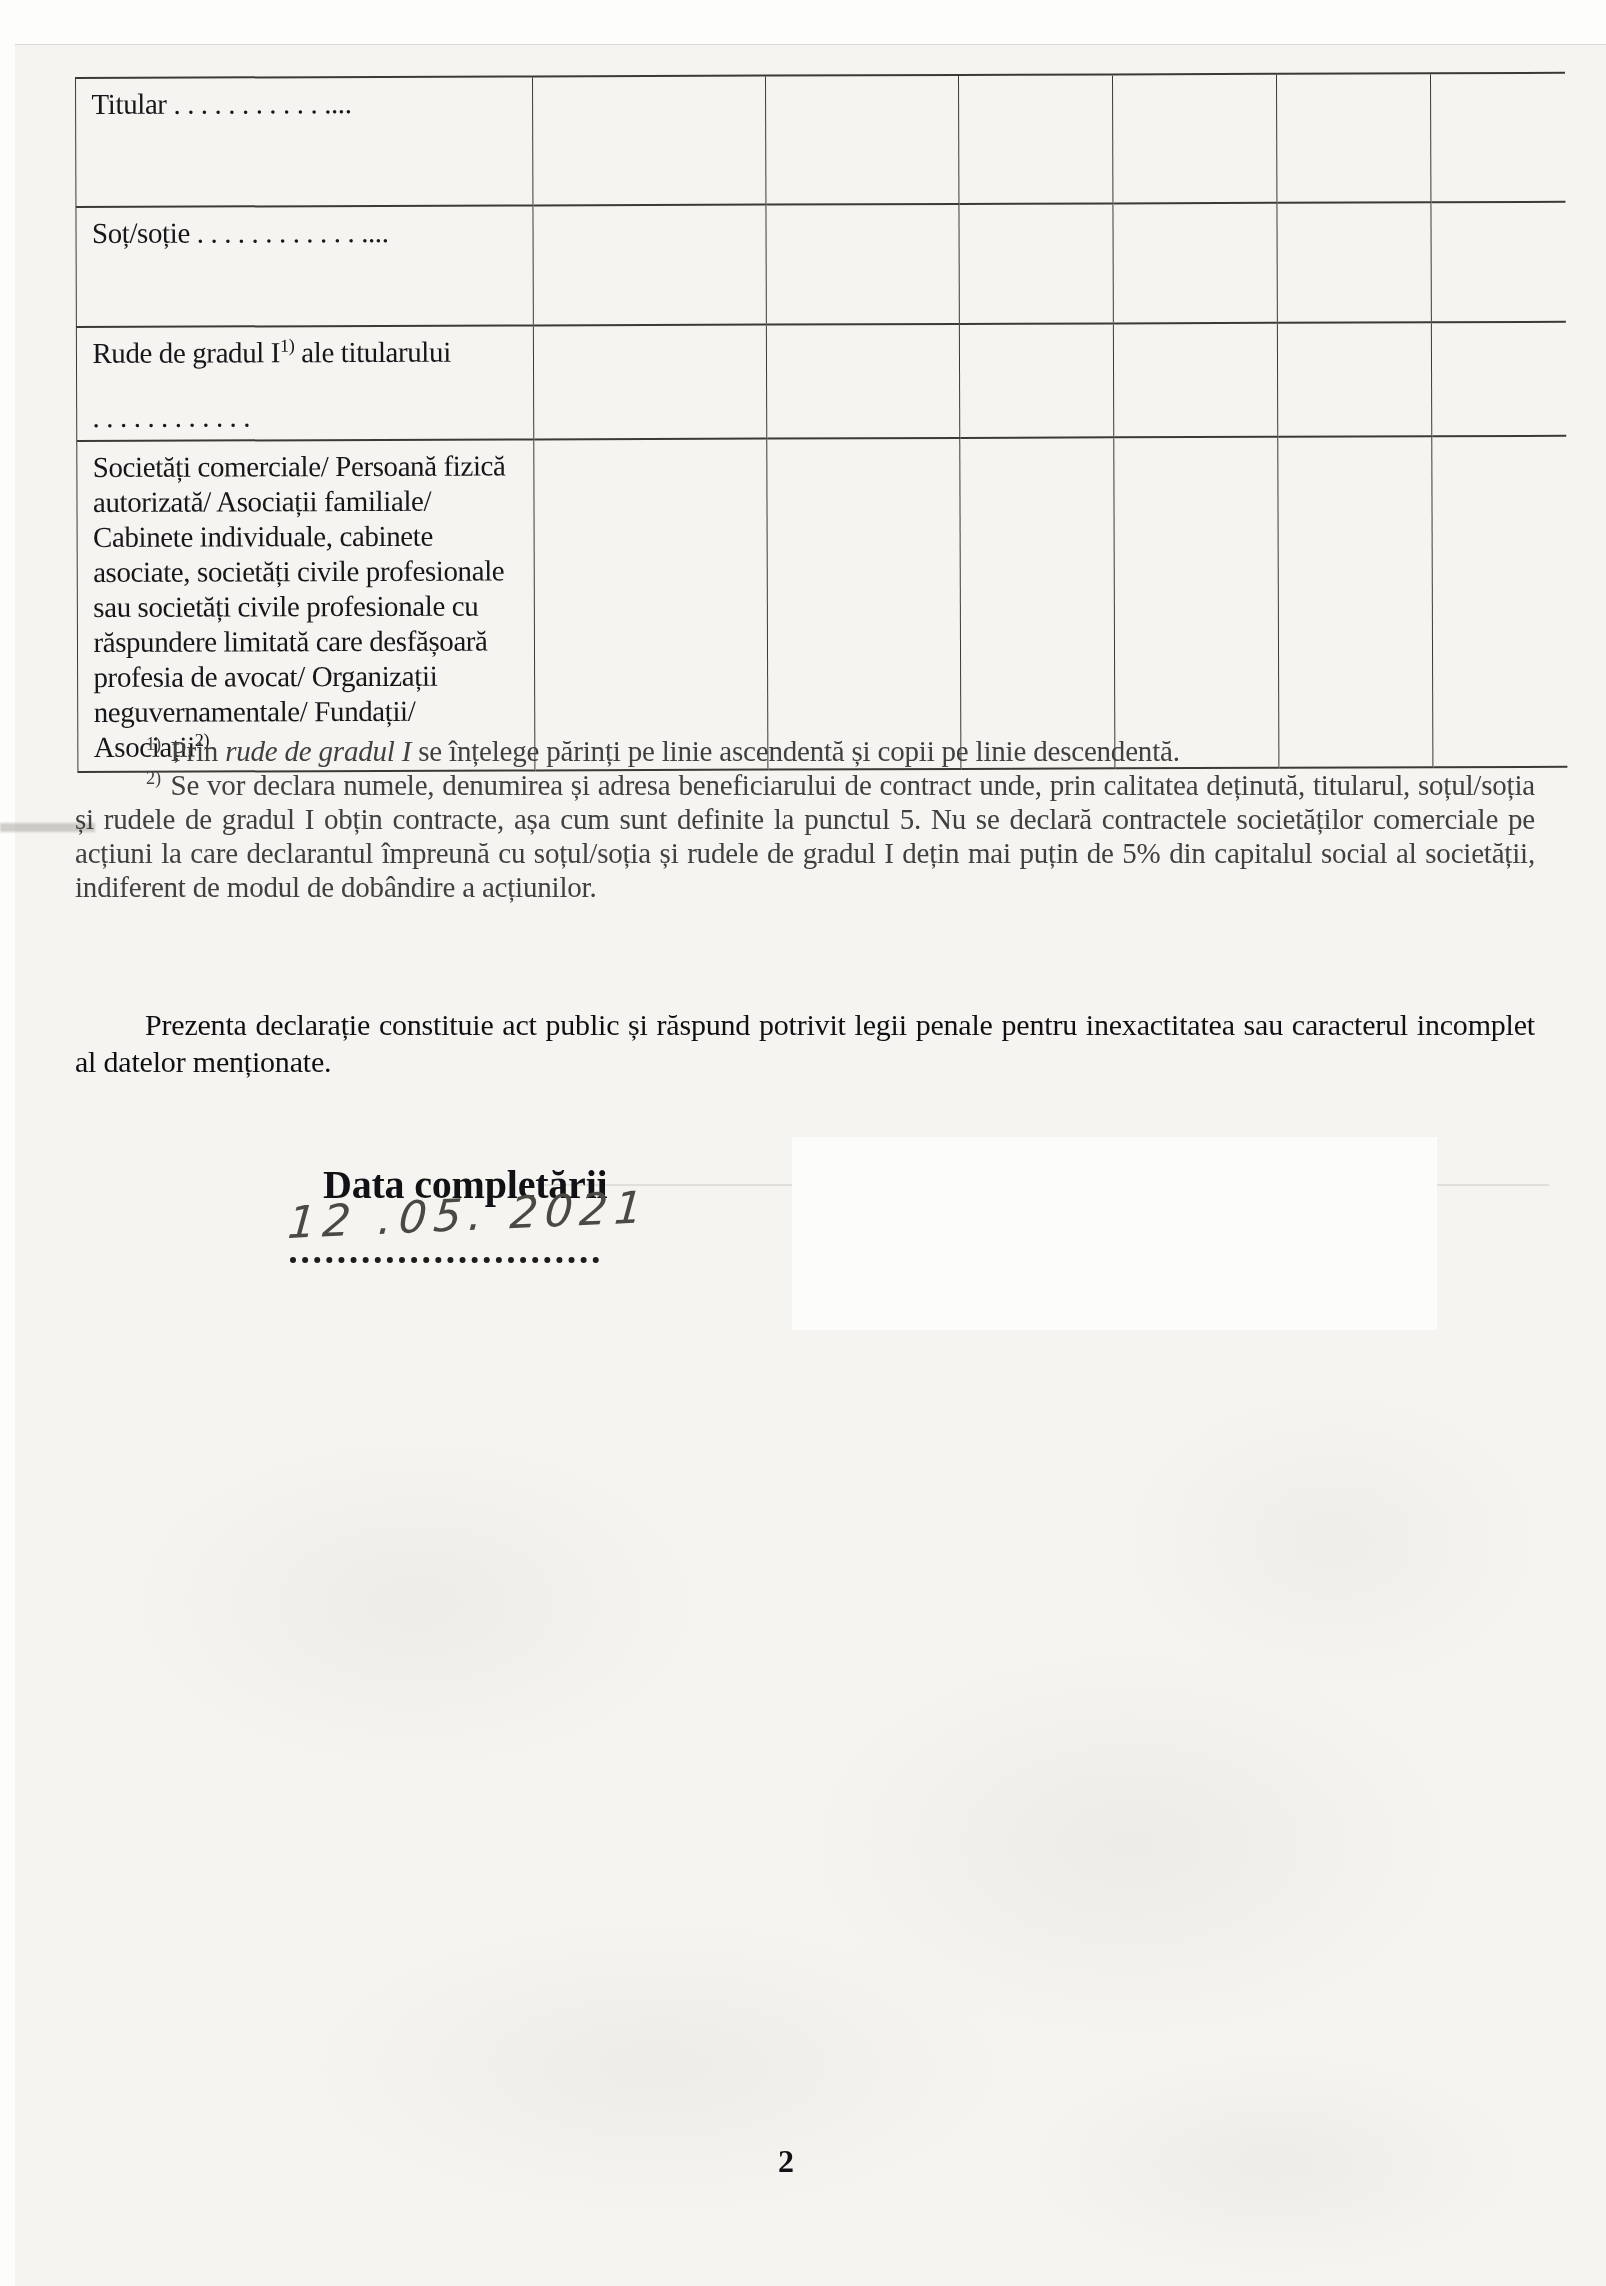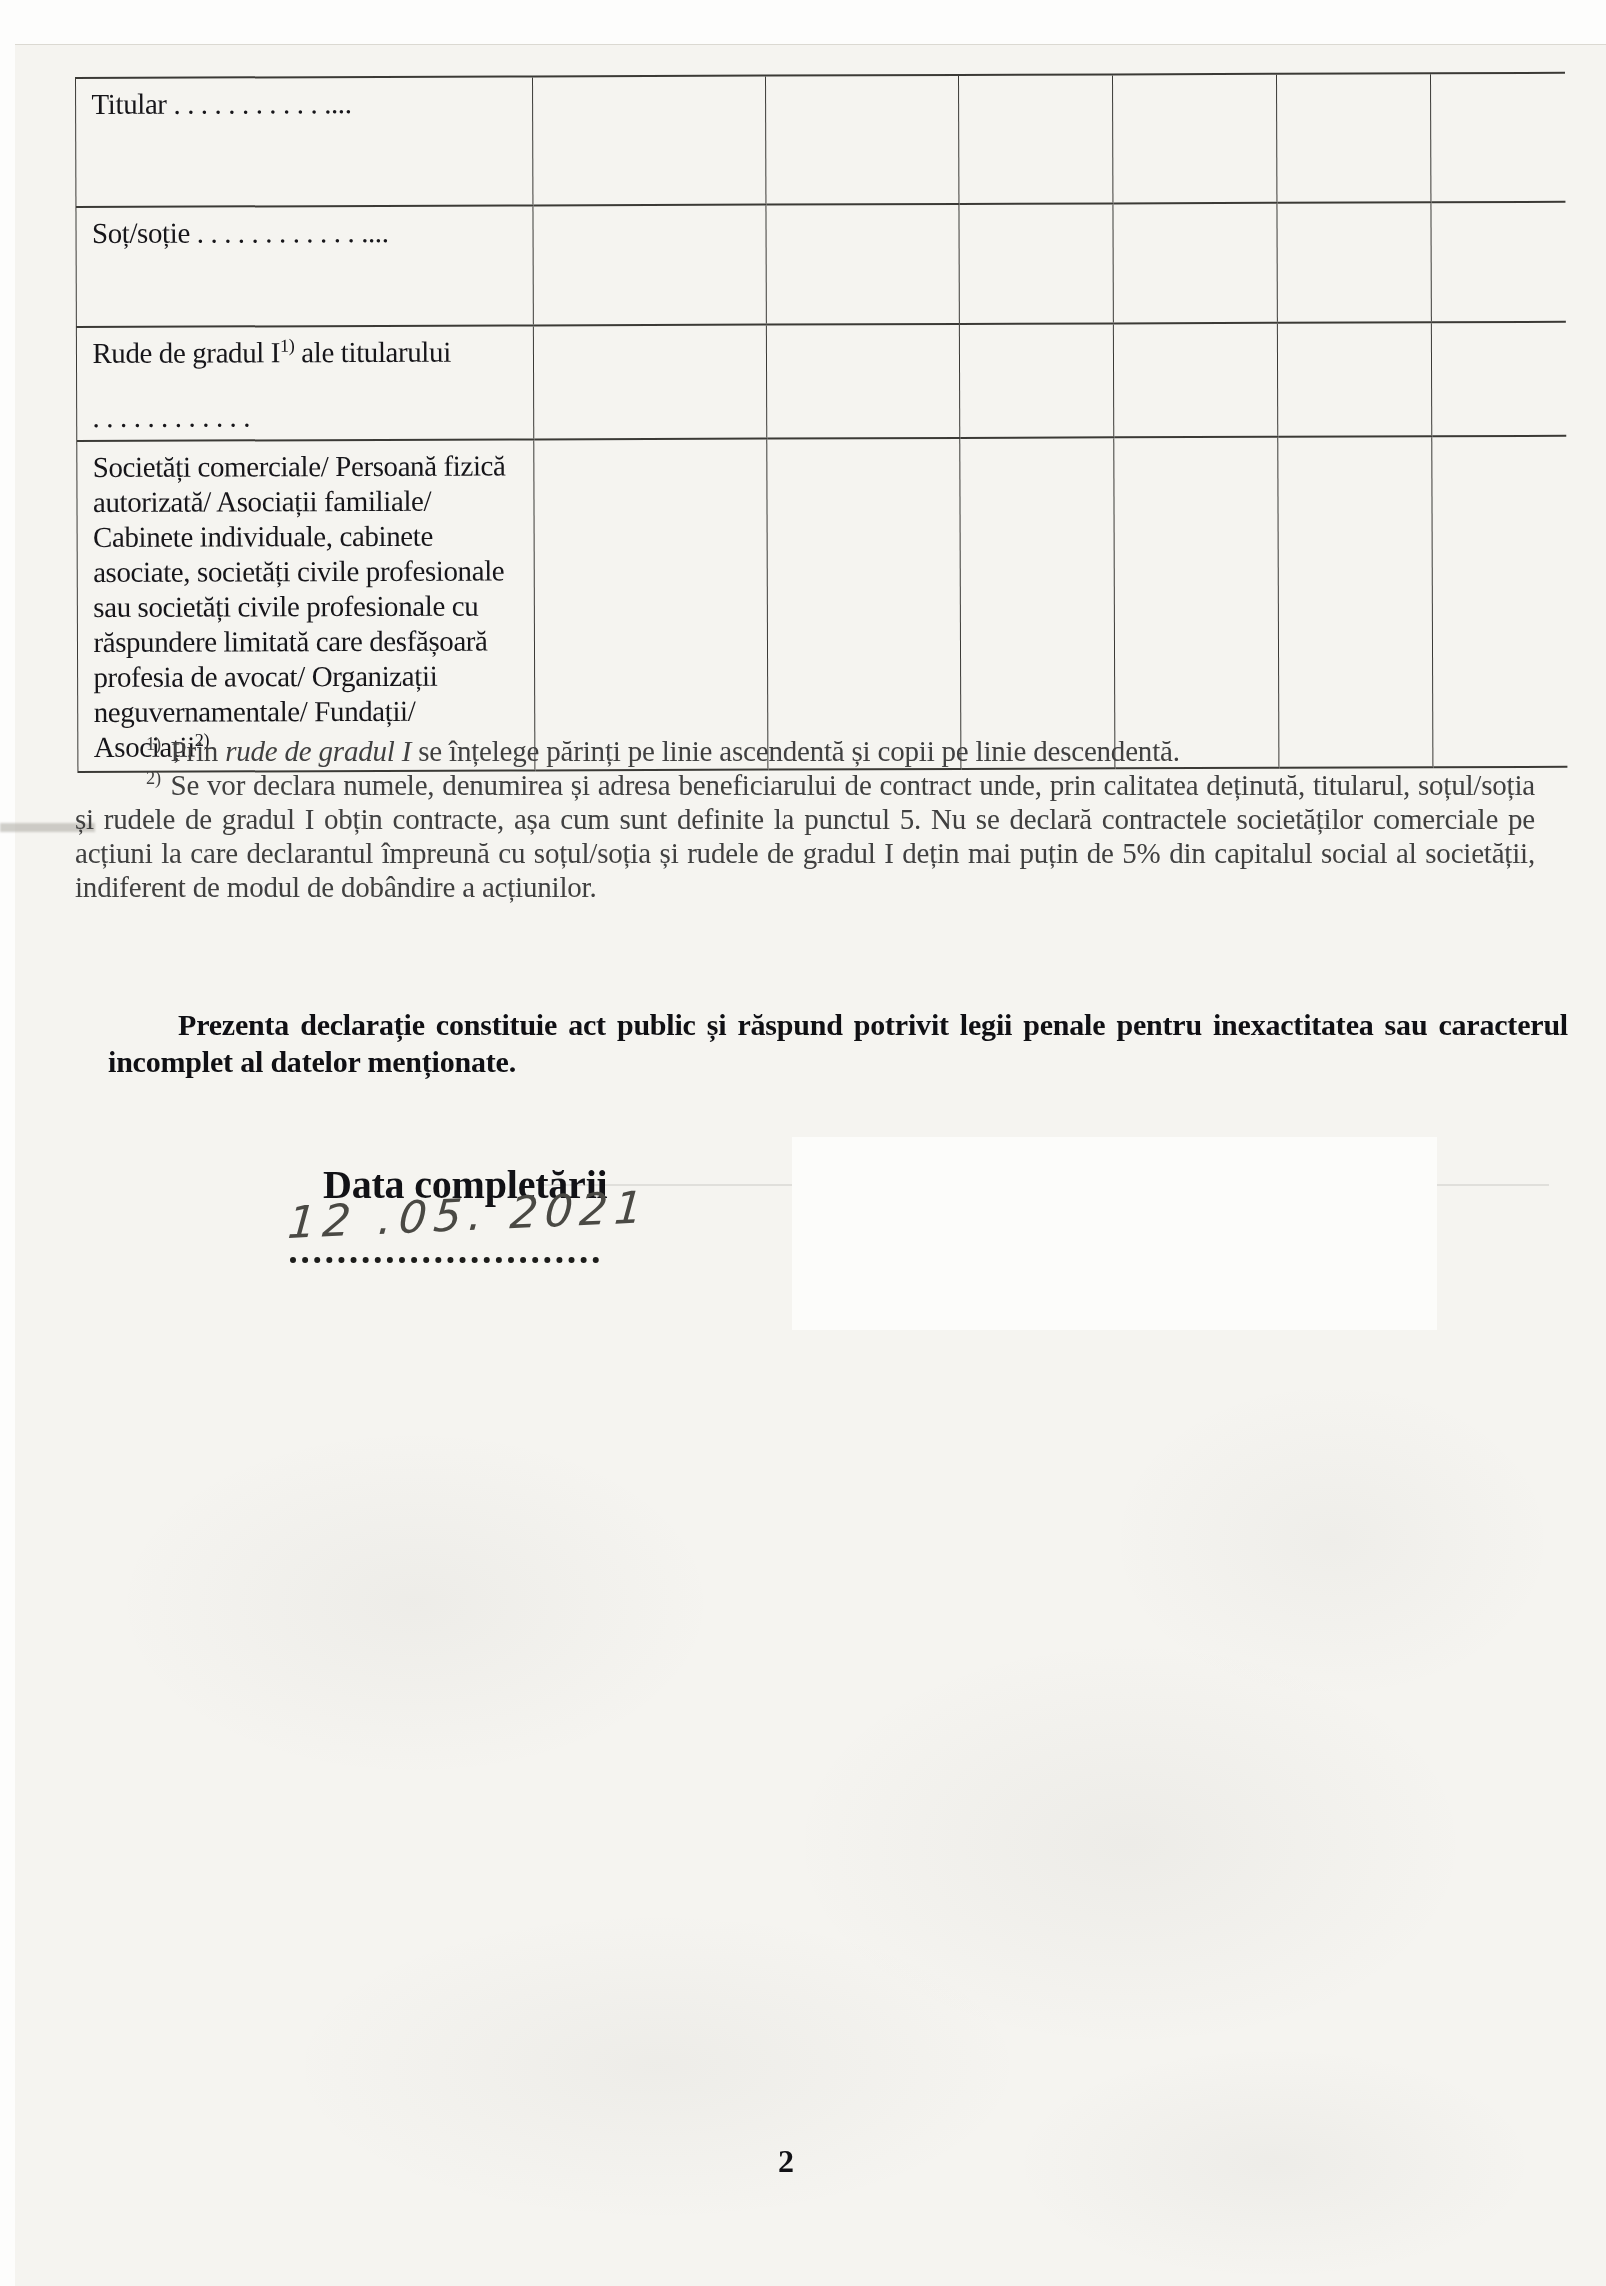--- a/index.html
+++ b/index.html
@@ -61,22 +61,22 @@
     font-size:29px;line-height:34px;text-align:justify;color:#404040;
     letter-spacing:-0.2px;
   }
   .footnotes p{margin:0;text-indent:71px;}
   sup.fn-marker{font-size:18.3px;line-height:0;vertical-align:super;margin-right:9.7px;}
   .footnotes em{font-style:italic;}
 
   
   .decl-par{
     position:absolute;left:75px;top:1006px;width:1460px;
-    font-size:30px;line-height:37px;font-weight:700;text-align:justify;
-    text-indent:70px;color:#101014;letter-spacing:-0.2px;margin-left:33px;
+    font-size:30px;line-height:37px;font-weight:400;text-align:justify;
+    text-indent:70px;color:#101014;letter-spacing:-0.2px;
   }
 
   
   .completion-label{
     position:absolute;left:323px;top:1161px;
     font-size:40px;font-weight:700;color:#121216;letter-spacing:-0.2px;
   }
   .handwritten{
     position:absolute;left:286px;top:1197px;width:348px;
     font-family:"DejaVu Sans", sans-serif;font-style:italic;

